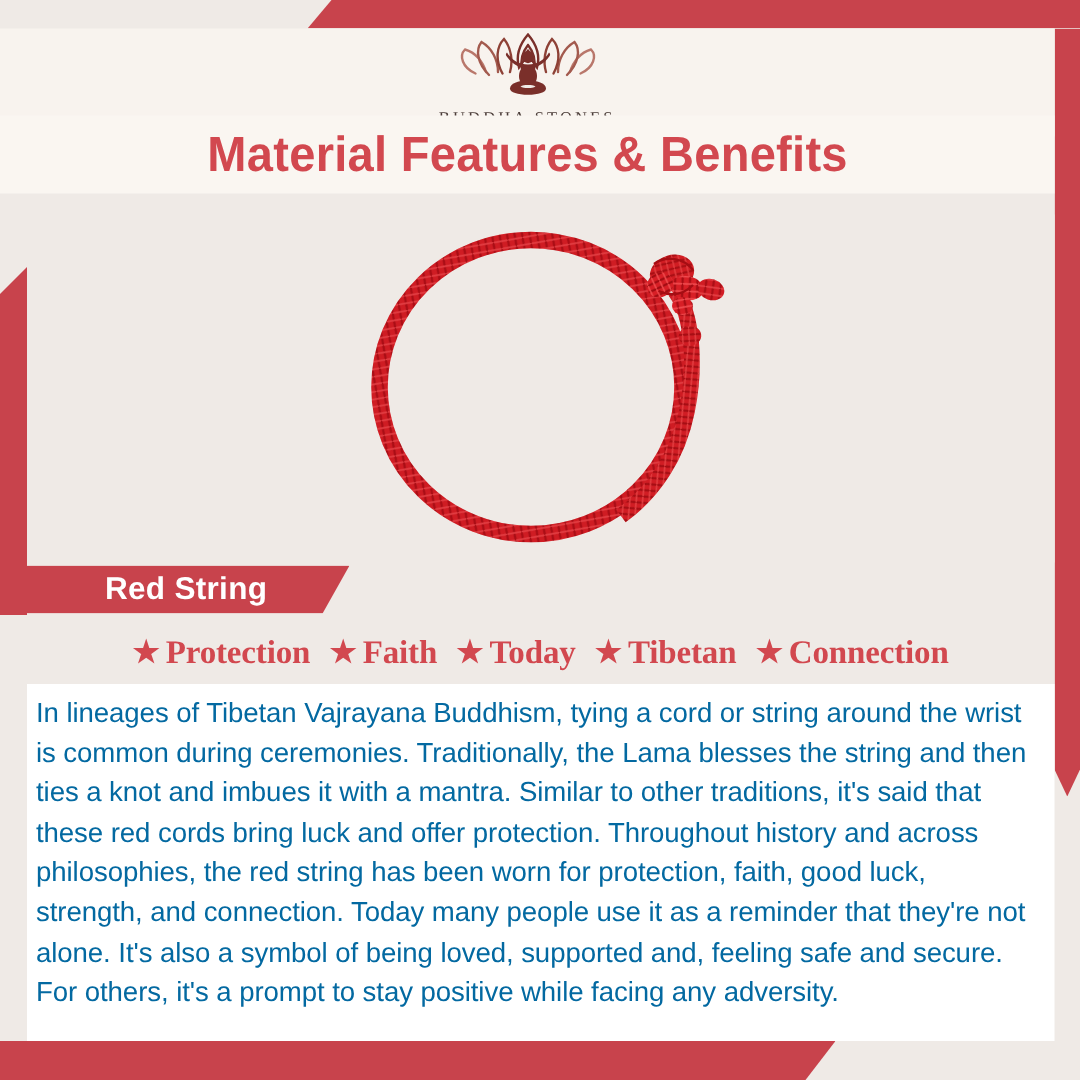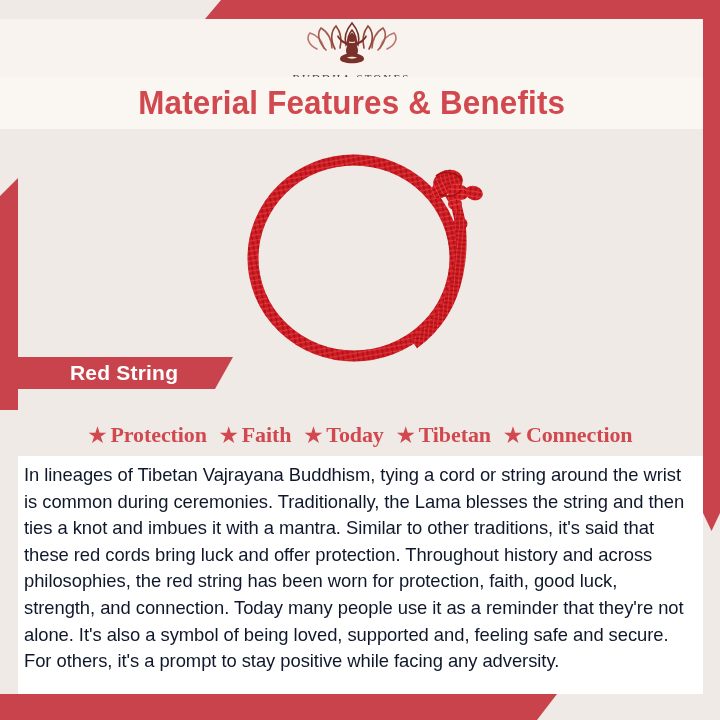--- a/index.html
+++ b/index.html
@@ -61,21 +61,21 @@
   
   #product-area{
     position:absolute;top:143px;left:18px;width:685px;height:232px;
     background:#efeae6;
     display:flex;align-items:center;justify-content:center;
   }
   #bracelet{display:block;}
 
   
   #redstring-tab{
-    position:absolute;top:357px;left:18px;width:215px;height:32px;
+    position:absolute;top:377px;left:18px;width:215px;height:32px;
     background:#c8434c;
     clip-path:polygon(0 0,100% 0,calc(100% - 18px) 100%,0 100%);
     display:flex;align-items:center;
   }
   #redstring-label{
     color:#ffffff;font-weight:bold;font-size:21px;
     font-family:"Liberation Sans Narrow","Liberation Sans",sans-serif;
     margin-left:52px;letter-spacing:.2px;
   }
 
@@ -97,21 +97,21 @@
 
   
   #body-panel{
     position:absolute;top:456px;left:18px;width:685px;height:238px;
     background:#ffffff;
     padding:6px 14px 0 6px;
     box-sizing:border-box;
   }
   #body-text{
     font-family:"Liberation Sans Narrow","Liberation Sans",sans-serif;
-    font-size:18.4px;line-height:26.6px;color:#0f172a;
+    font-size:18.4px;line-height:26.6px;color:#0369a1;
     font-weight:500;
     letter-spacing:-.05px;
     margin:0;
   }
 </style>
 </head>
 <body>
 
 <div id="page">
 

